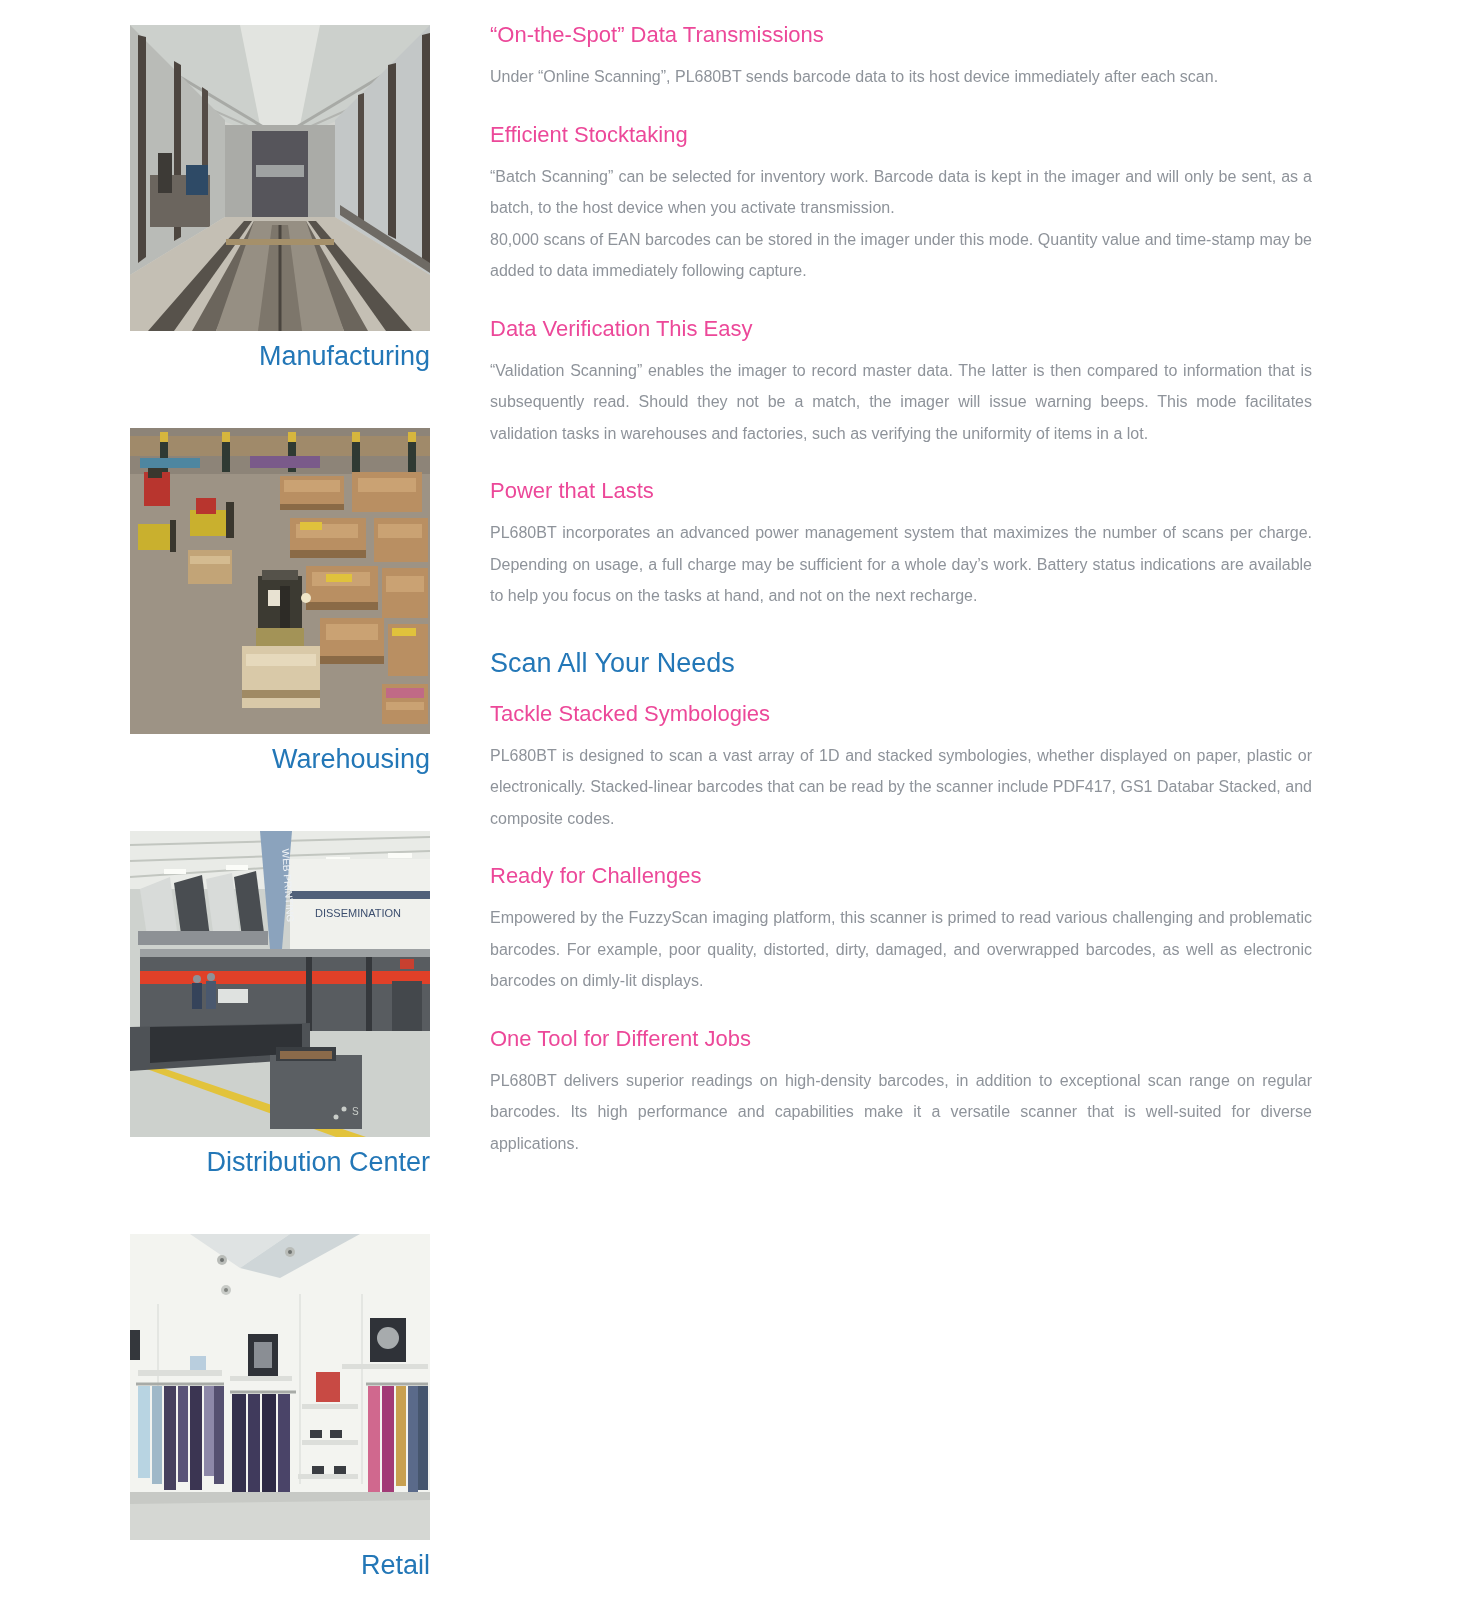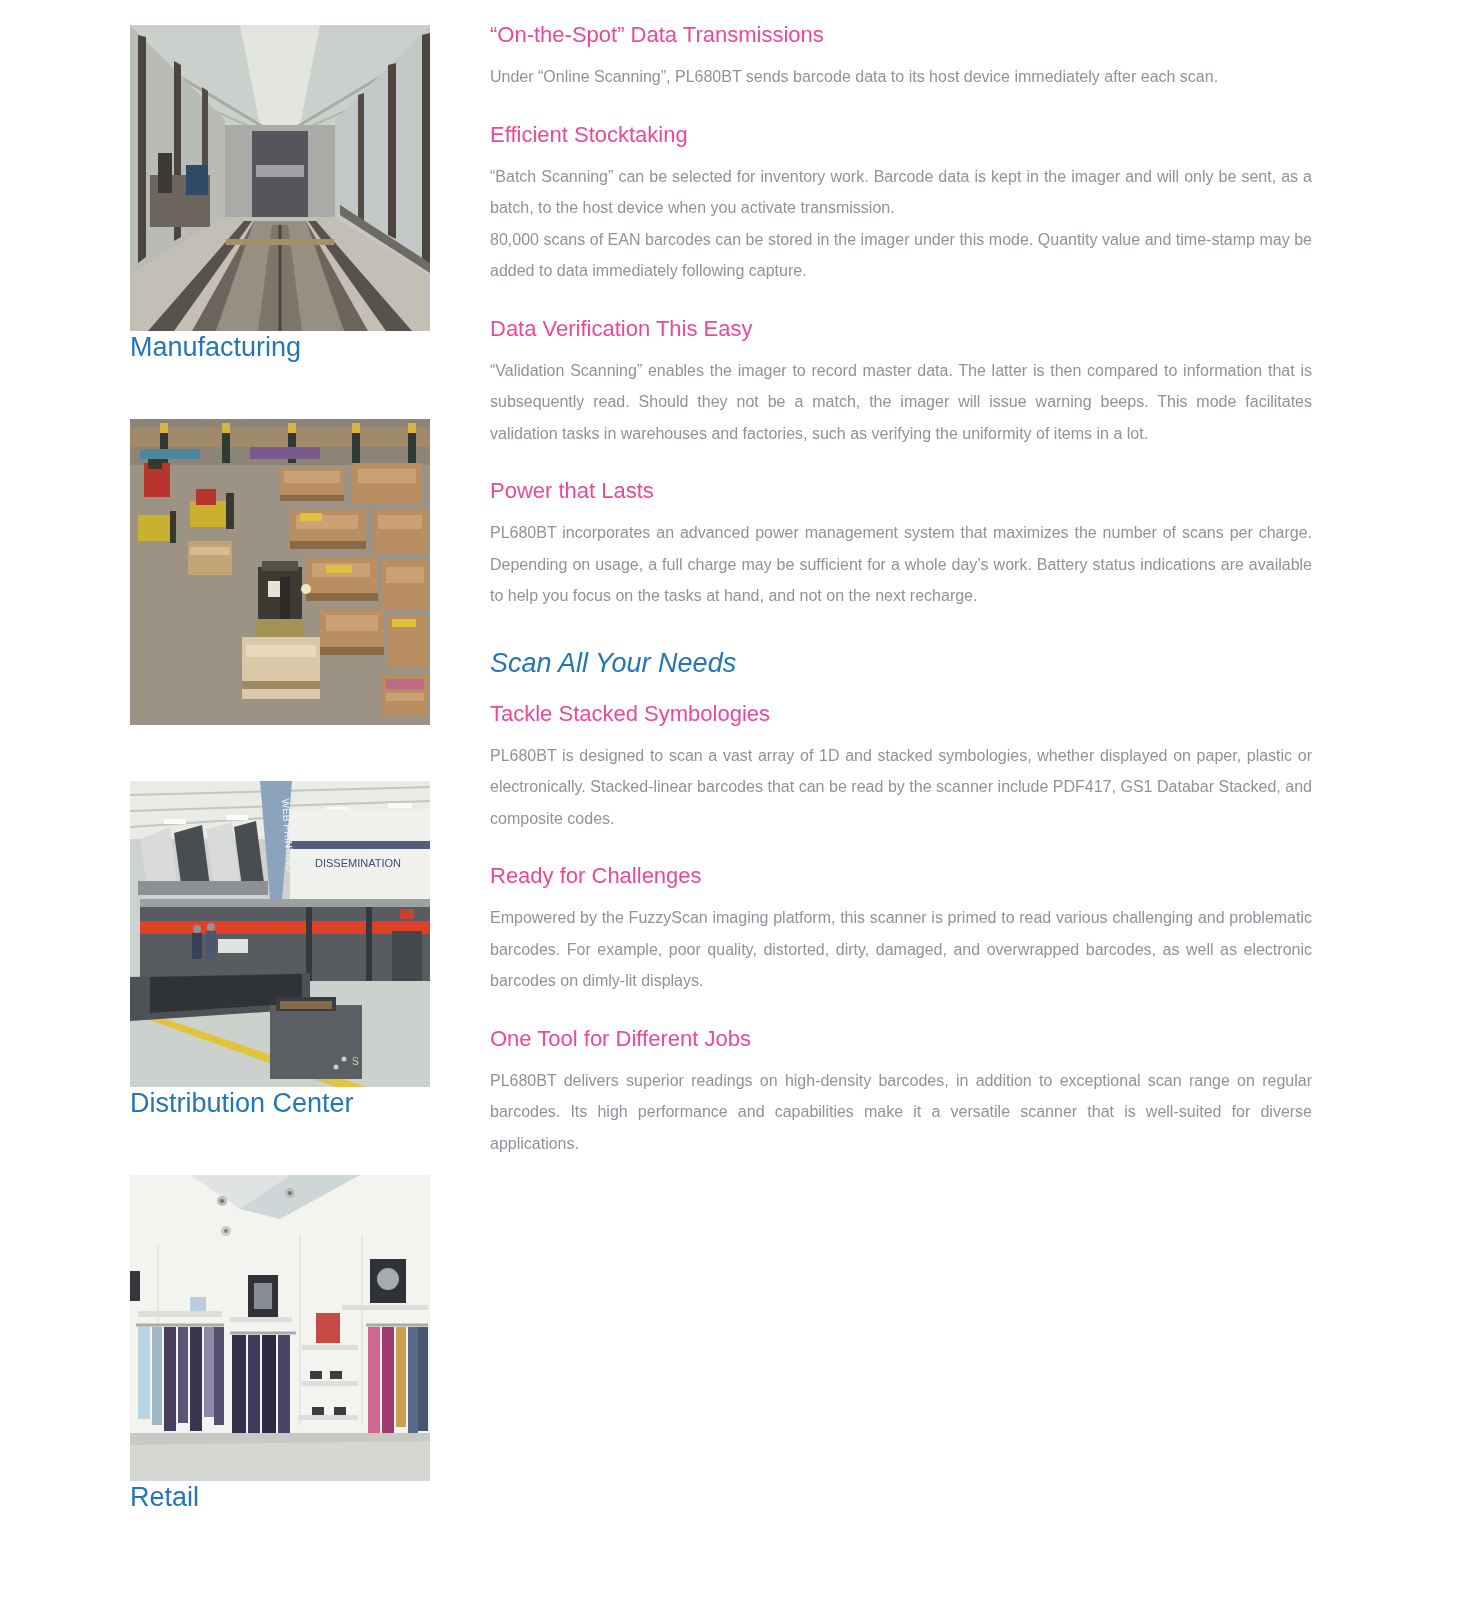--- a/index.html
+++ b/index.html
@@ -20,24 +20,25 @@
   }
   .figure { margin-bottom: 56px; }
   .photo {
     width: 300px;
     height: 306px;
     display: block;
     overflow: hidden;
   }
   .caption {
     display: block;
-    text-align: left;
+    text-align: right;
     color: #2377b7;
     font-size: 27px;
     line-height: 32px;
+    margin-top: 9px;
   }
   .right-col {
     position: absolute;
     left: 490px;
     top: 20px;
     width: 822px;
   }
   .section { margin-bottom: 27px; }
   .section h2 {
     font-size: 22px;
@@ -51,21 +52,20 @@
     line-height: 31.5px;
     color: #8e939a;
     text-align: justify;
   }
   .big-heading {
     font-size: 27px;
     font-weight: normal;
     color: #2377b7;
     line-height: 34px;
     margin: 34px 0 19px 0;
-    font-style: italic;
   }
   svg { display: block; }
 </style>
 </head>
 <body>
 
 <div class="page">
 
   <div class="left-col">
 
@@ -182,20 +182,21 @@
 
         <rect x="112" y="218" width="78" height="62" fill="#d9c9a8"></rect>
         <rect x="116" y="226" width="70" height="12" fill="#e6d9bc"></rect>
         <rect x="112" y="262" width="78" height="8" fill="#a08a64"></rect>
         <circle cx="176" cy="170" r="5" fill="#f0e6c8"></circle>
 
         <rect x="252" y="256" width="46" height="40" fill="#b98f62"></rect>
         <rect x="256" y="260" width="38" height="10" fill="#c06a86"></rect>
         <rect x="256" y="274" width="38" height="8" fill="#caa273"></rect>
       </svg>
+      <span class="caption">Warehousing</span>
     </div>
 
     <div class="figure">
       <svg class="photo" viewBox="0 0 300 306" preserveAspectRatio="none">
         <rect x="0" y="0" width="300" height="306" fill="#ced2ce"></rect>
 
         <rect x="0" y="0" width="300" height="58" fill="#e9ebe7"></rect>
         <line x1="0" y1="14" x2="300" y2="6" stroke="#c2c6c0" stroke-width="2"></line>
         <line x1="0" y1="30" x2="300" y2="20" stroke="#c2c6c0" stroke-width="2"></line>
         <line x1="0" y1="46" x2="150" y2="36" stroke="#c2c6c0" stroke-width="2"></line>

